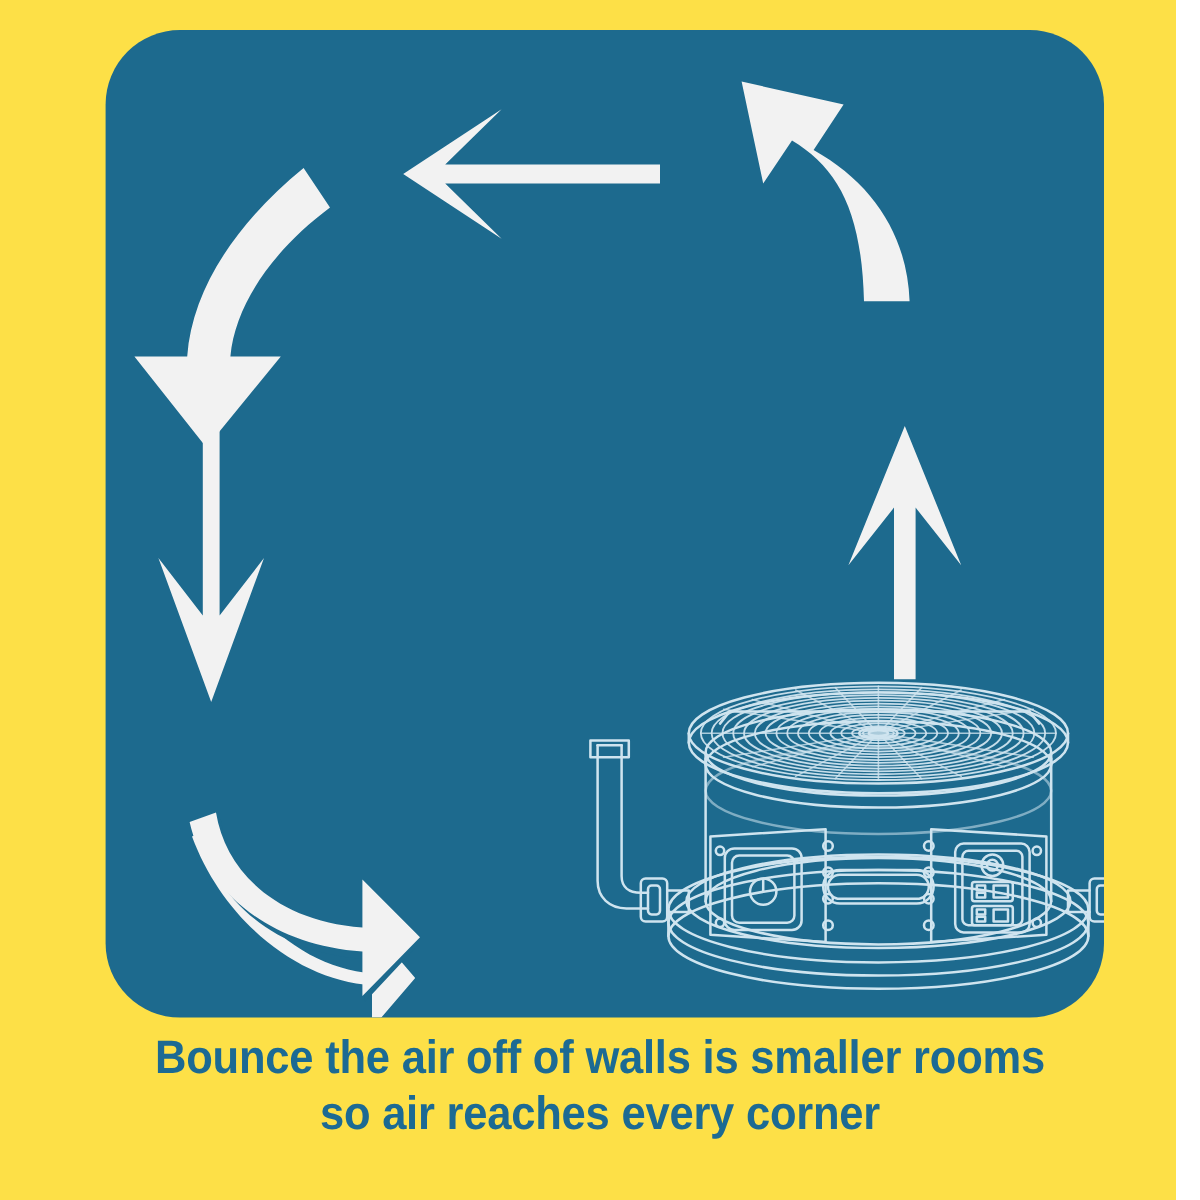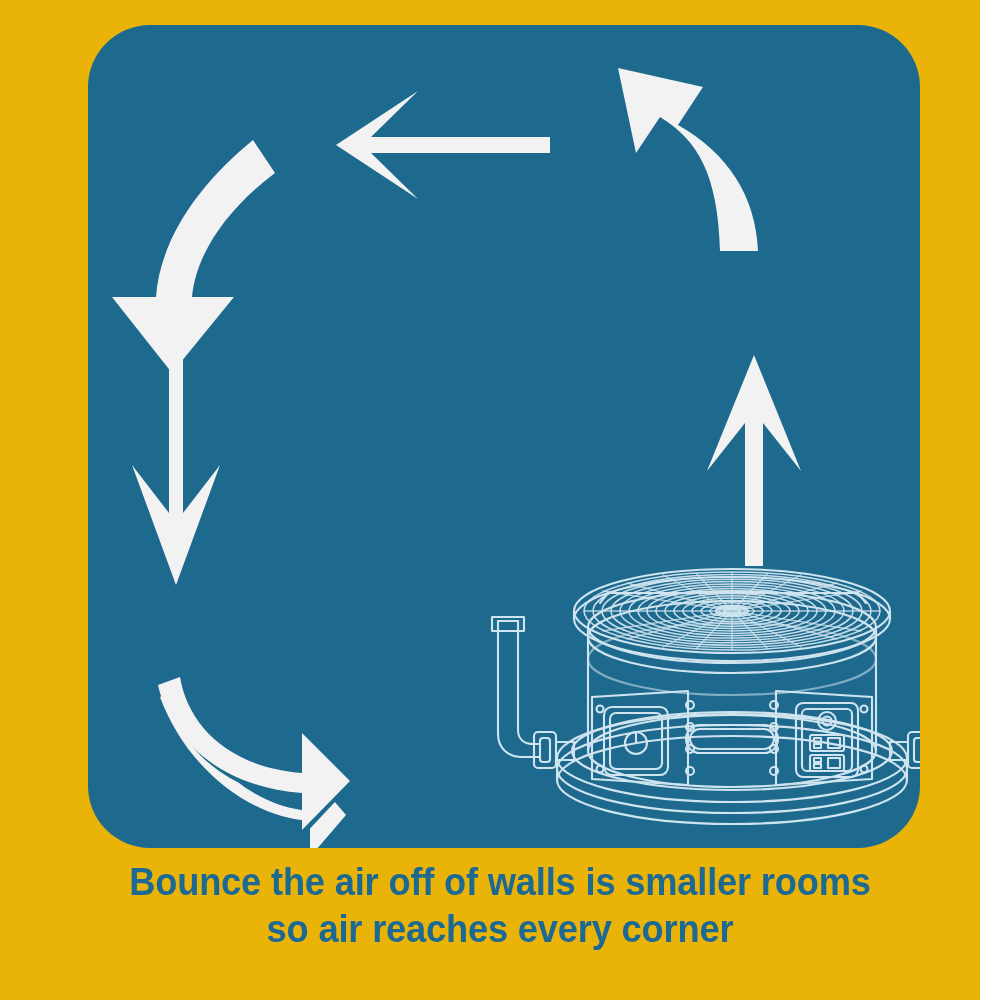--- a/index.html
+++ b/index.html
@@ -10,21 +10,21 @@
     height: 1000px;
     overflow: hidden;
   }
   body {
     font-family: "Liberation Sans", sans-serif;
   }
   #stage {
     position: relative;
     width: 980px;
     height: 1000px;
-    background: #eab308;
+    background: #fde047;
   }
   #panel {
     position: absolute;
     left: 88px;
     top: 25px;
     width: 832px;
     height: 823px;
     background: #1d6a8e;
     border-radius: 62px;
     overflow: hidden;

